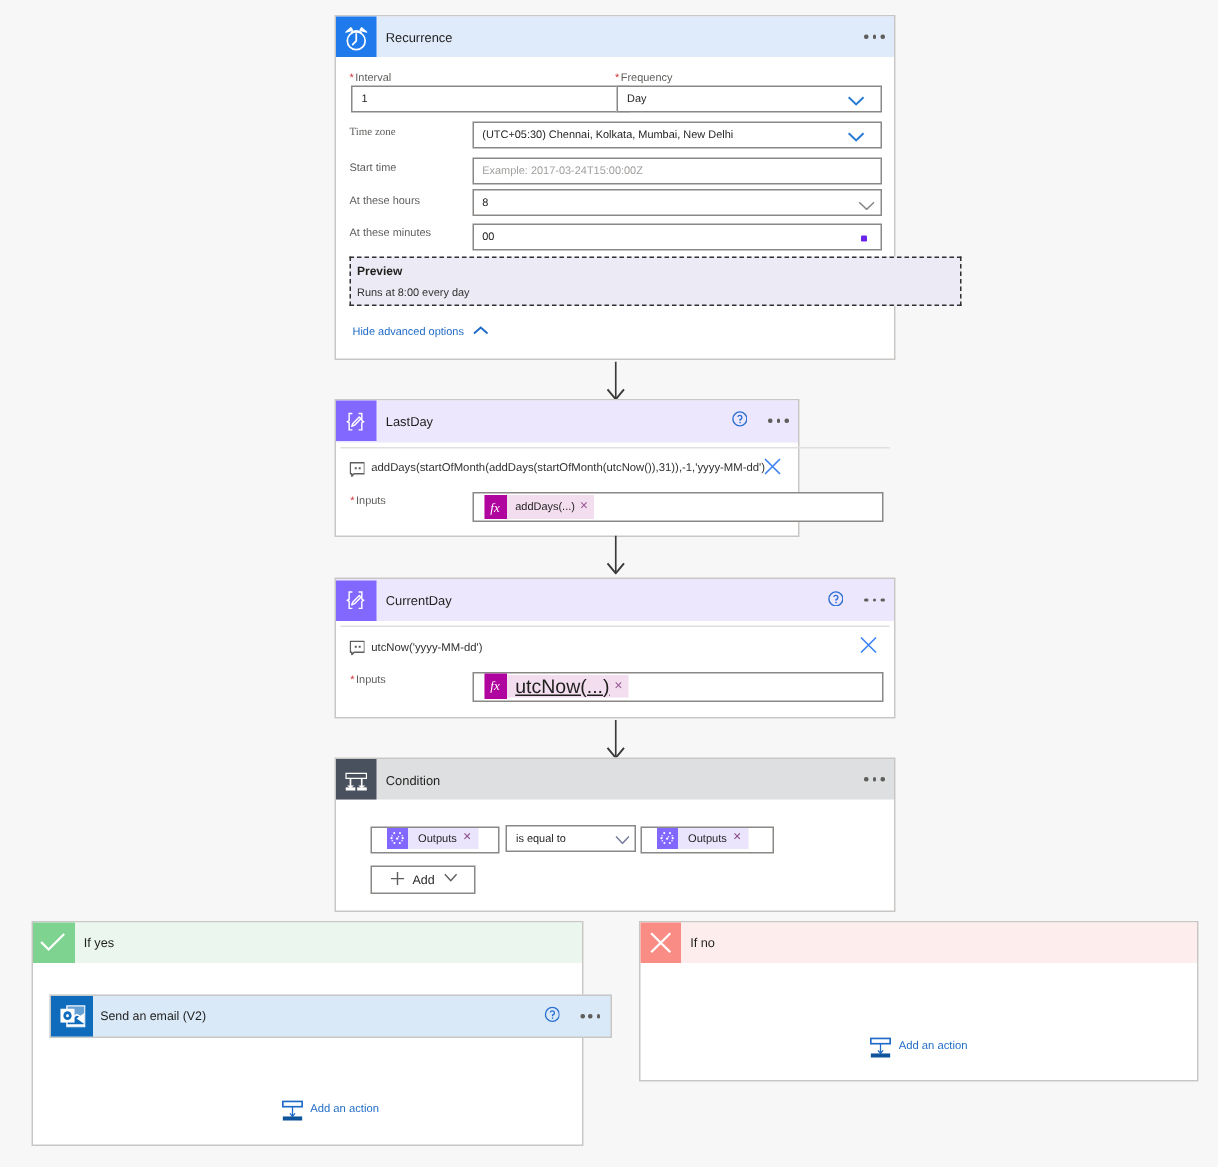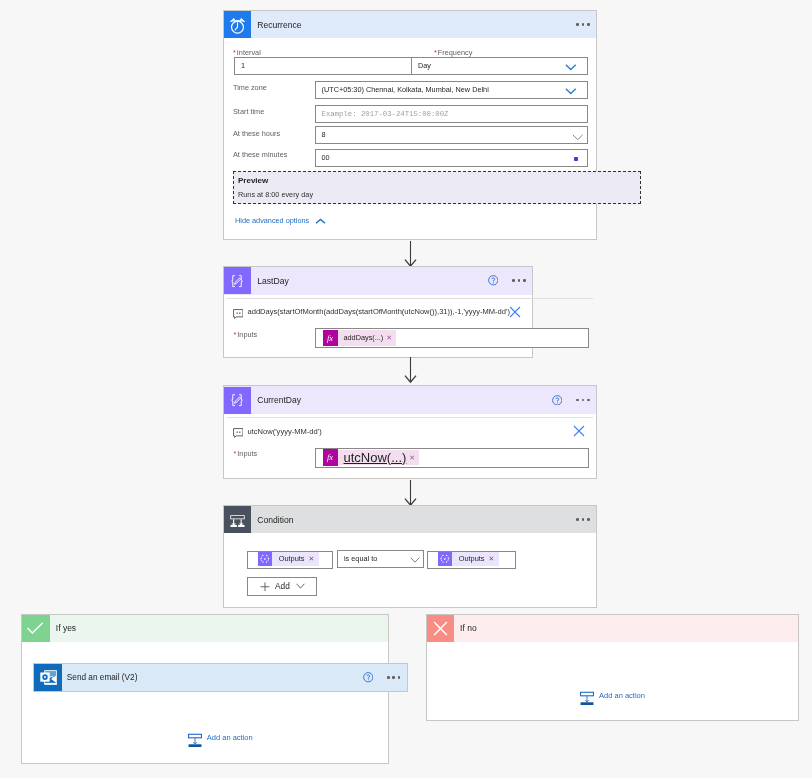--- a/index.html
+++ b/index.html
@@ -42,45 +42,45 @@
       </div>
   </div>
 
   <div style="position:absolute;left:9px;top:30px;">
     <span class="req">*</span><span class="lbl">Interval</span>
   </div>
   <div class="fld" style="position:absolute;left:10px;top:46px;width:186px;height:17.5px;">
     <span>1</span>
   </div>
 
-  <div style="position:absolute;left:186px;top:30px;margin-left:24px;">
+  <div style="position:absolute;left:186px;top:30px;">
     <span class="req">*</span><span class="lbl">Frequency</span>
   </div>
   <div class="fld" style="position:absolute;left:187px;top:46px;width:177px;height:17.5px;">
     <span>Day</span>
     <span style="position:absolute;right:10.5px;top:5.5px;">
       <svg width="11.5" height="6.5" viewBox="0 0 11.5 6.5">
           <path d="M0.8 0.8 L5.75 5.6 L10.7 0.8" fill="none" stroke="#2b7cd3" stroke-width="1.4"></path>
         </svg>
     </span>
   </div>
 
-  <div class="lbl" style="position:absolute;left:9px;top:72px;">Time zone</div>
+  <div class="lbl" style="position:absolute;left:9px;top:72px;font-family:Liberation Serif, serif;">Time zone</div>
   <div class="fld" style="position:absolute;left:90.5px;top:70px;width:273.5px;height:17.5px;">
     <span>(UTC+05:30) Chennai, Kolkata, Mumbai, New Delhi</span>
     <span style="position:absolute;right:10.5px;top:5.5px;">
       <svg width="11.5" height="6.5" viewBox="0 0 11.5 6.5">
           <path d="M0.8 0.8 L5.75 5.6 L10.7 0.8" fill="none" stroke="#2b7cd3" stroke-width="1.4"></path>
         </svg>
     </span>
   </div>
 
   <div class="lbl" style="position:absolute;left:9px;top:95.5px;">Start time</div>
   <div class="fld" style="position:absolute;left:90.5px;top:94px;width:273.5px;height:17.5px;">
-    <span style="color:#a19f9d;font-family:Liberation Mono, monospace;">Example: 2017-03-24T15:00:00Z</span>
+    <span style="color:#a19f9d;">Example: 2017-03-24T15:00:00Z</span>
   </div>
 
   <div class="lbl" style="position:absolute;left:9px;top:117.5px;">At these hours</div>
   <div class="fld" style="position:absolute;left:90.5px;top:115px;width:273.5px;height:17.5px;">
     <span>8</span>
     <span style="position:absolute;right:3.5px;top:6px;">
       <svg width="11.5" height="6.5" viewBox="0 0 11.5 6.5">
           <path d="M0.8 0.8 L5.75 5.6 L10.7 0.8" fill="none" stroke="#8a8886" stroke-width="1"></path>
         </svg>
     </span>

